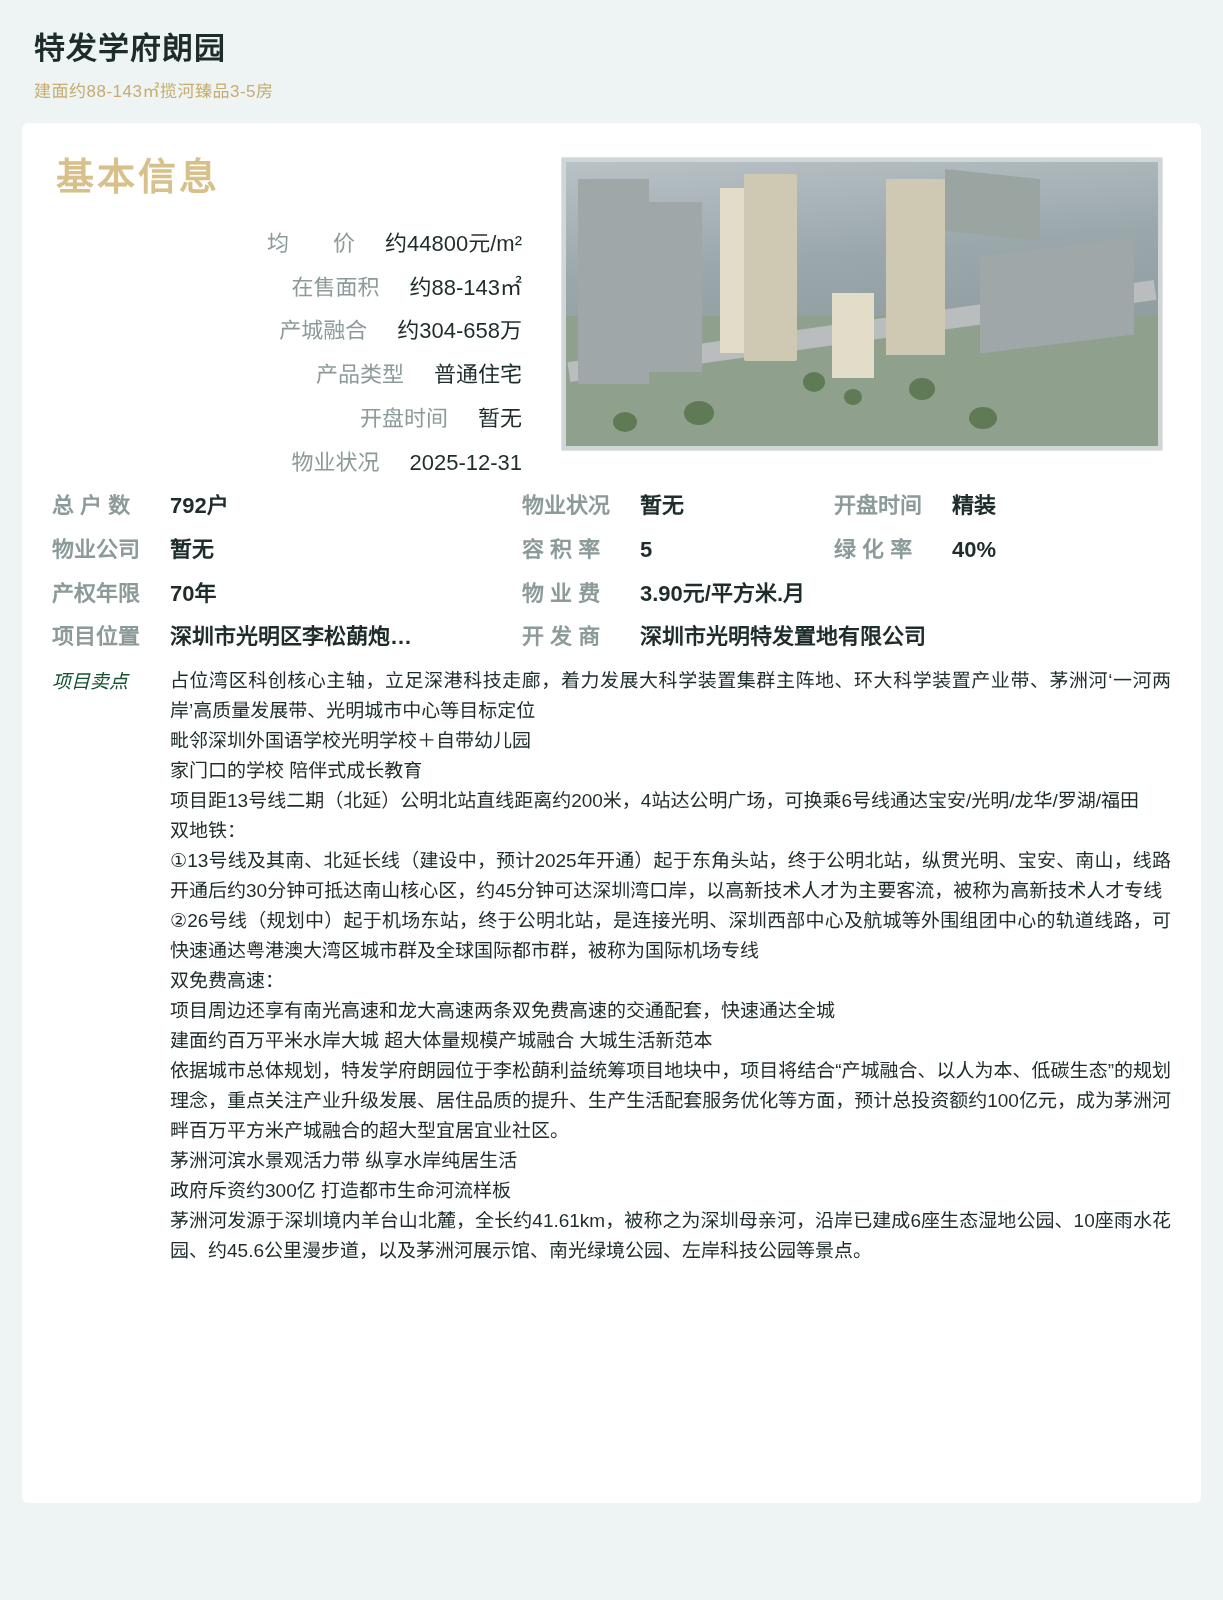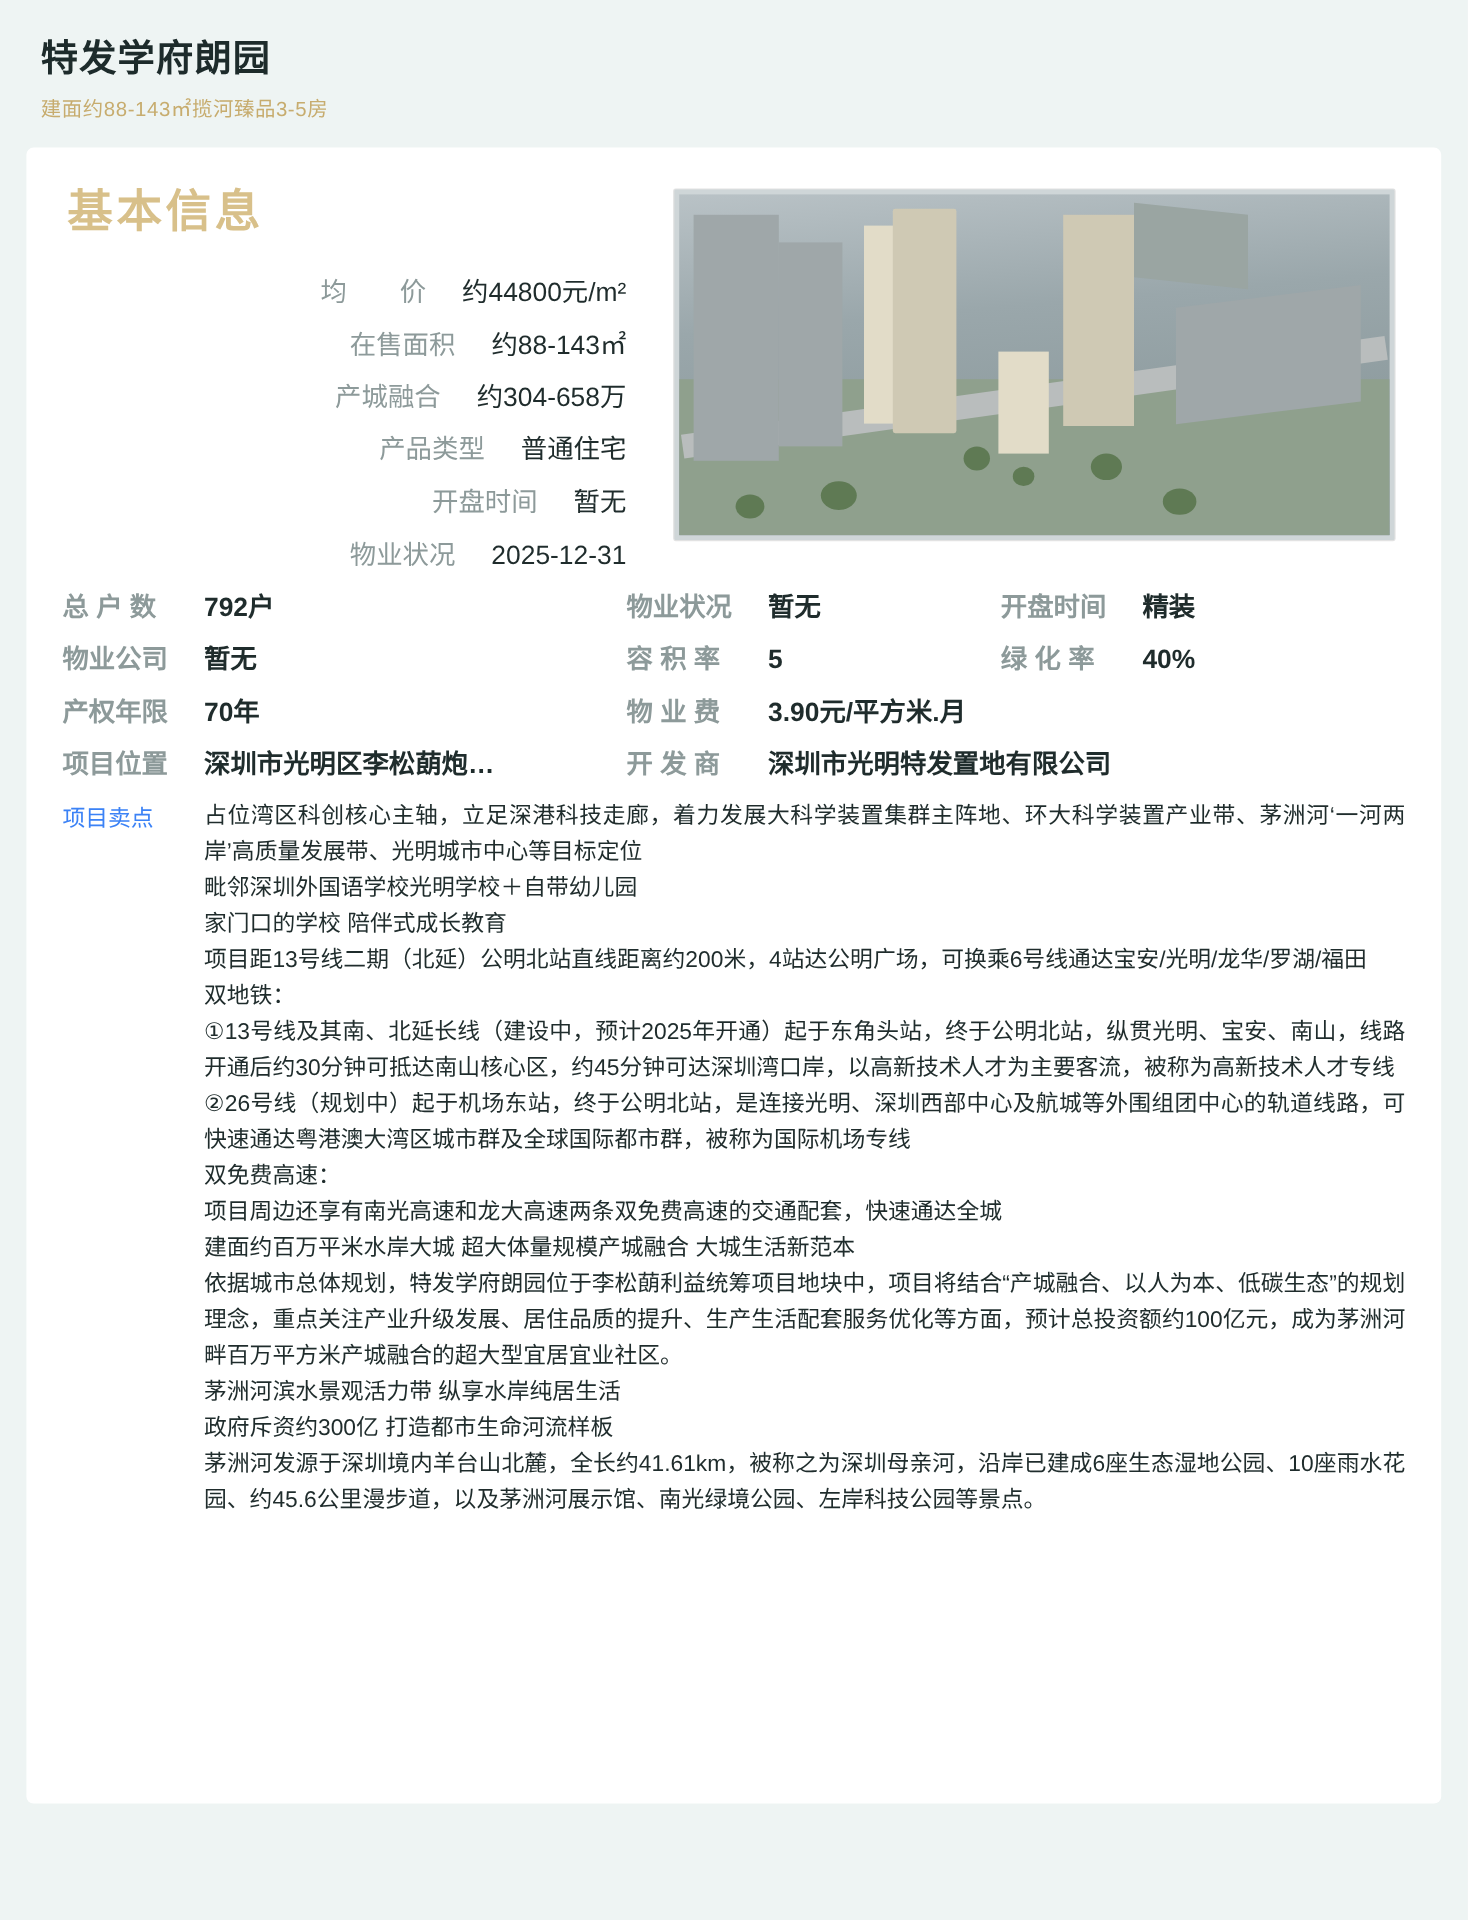--- a/index.html
+++ b/index.html
@@ -117,21 +117,22 @@
   .col3 { flex: 1 1 auto; }
   .sell-row {
     display: flex;
     align-items: flex-start;
     font-size: 19px;
     margin-top: 2px;
   }
   .sell-label {
     width: 118px;
     flex: 0 0 118px;
-    color: #3b82f6;
+    color: #14532d;
+    font-style: italic;
   }
   .sell-body {
     flex: 1 1 auto;
     color: #1f2c2c;
     line-height: 1.58;
     white-space: pre-wrap;
     text-align: justify;
   }
 </style>
 </head>

